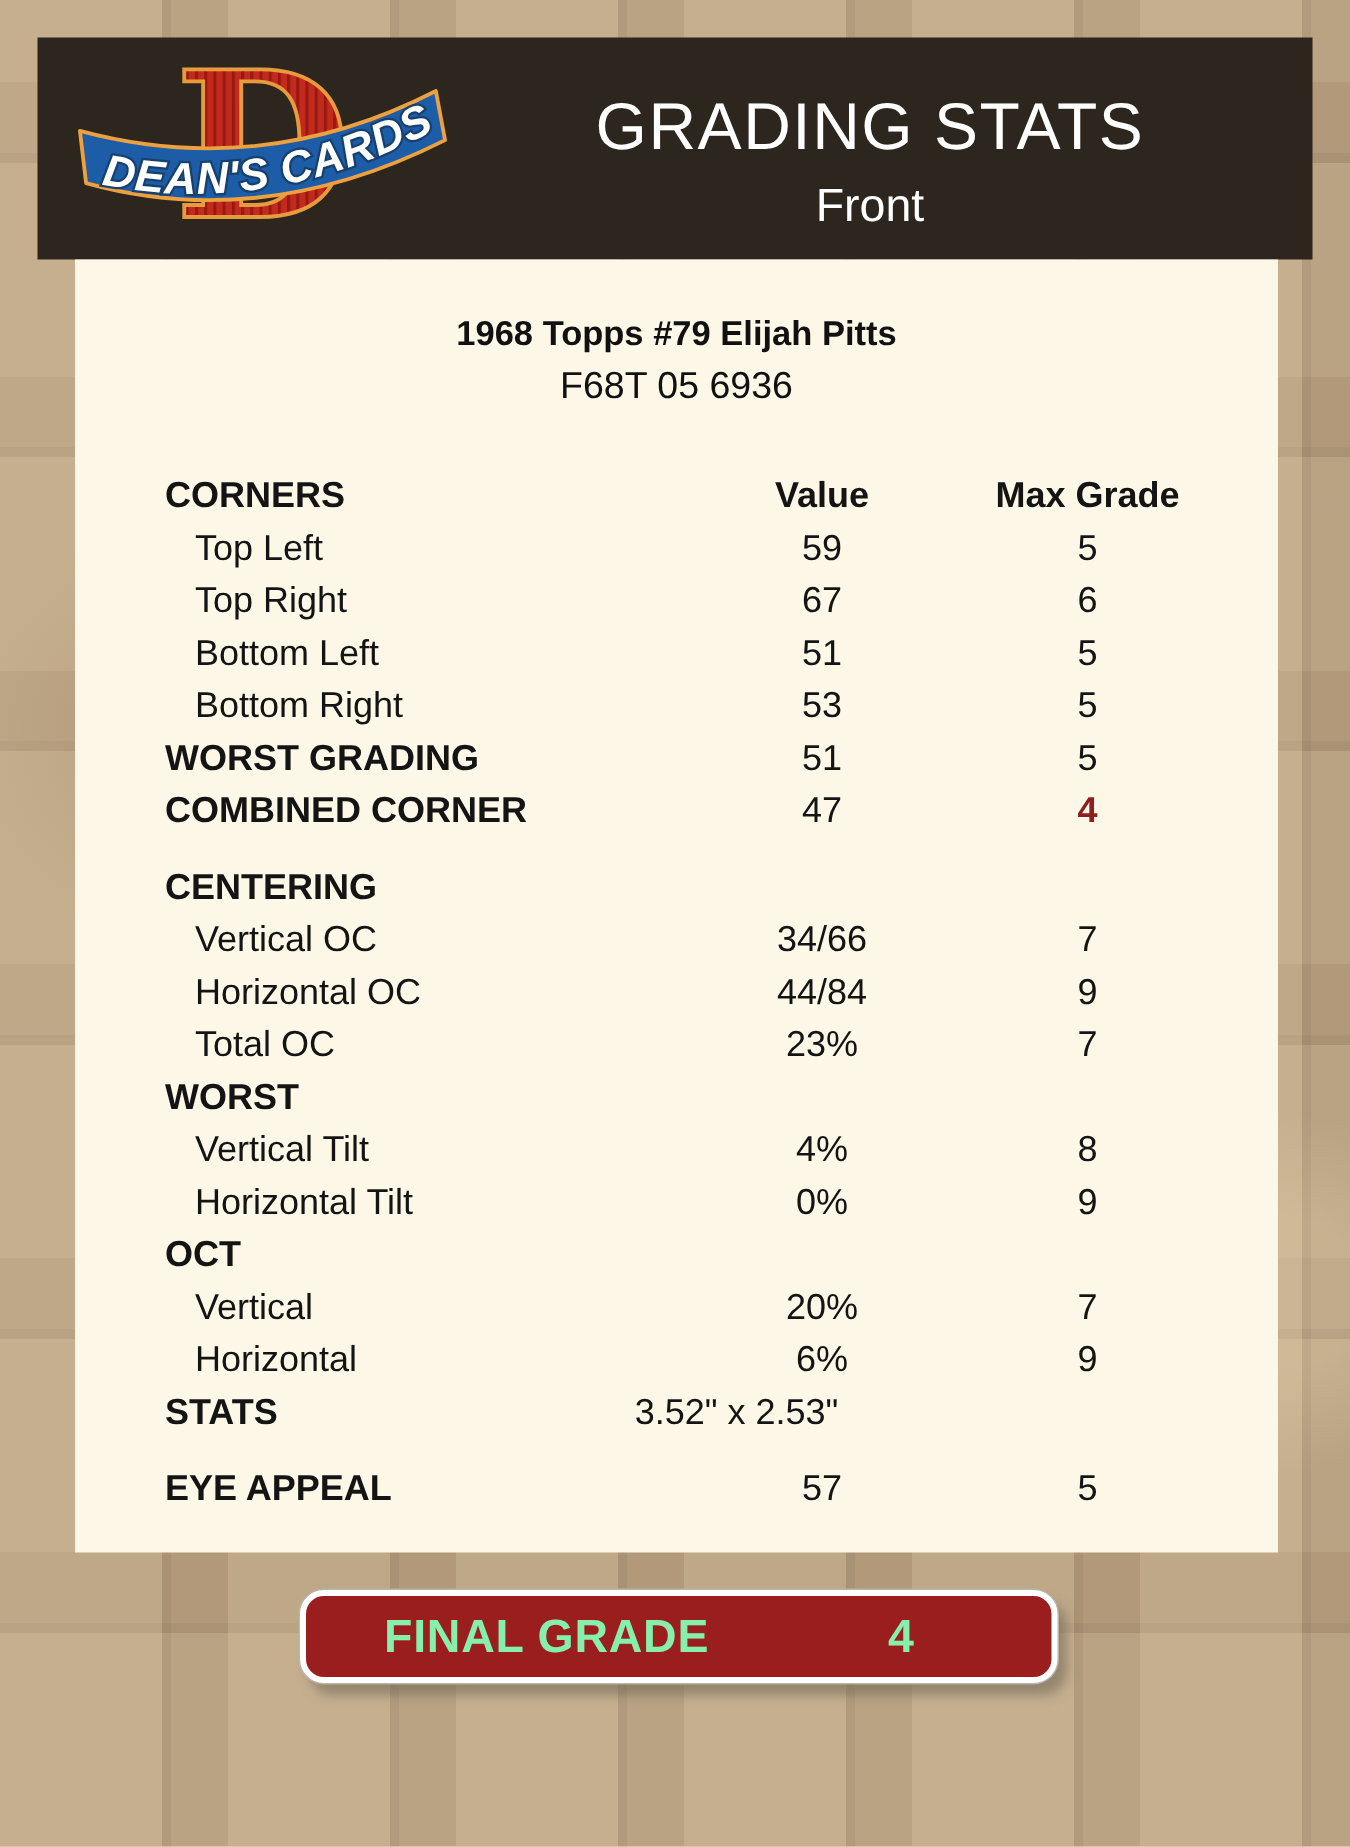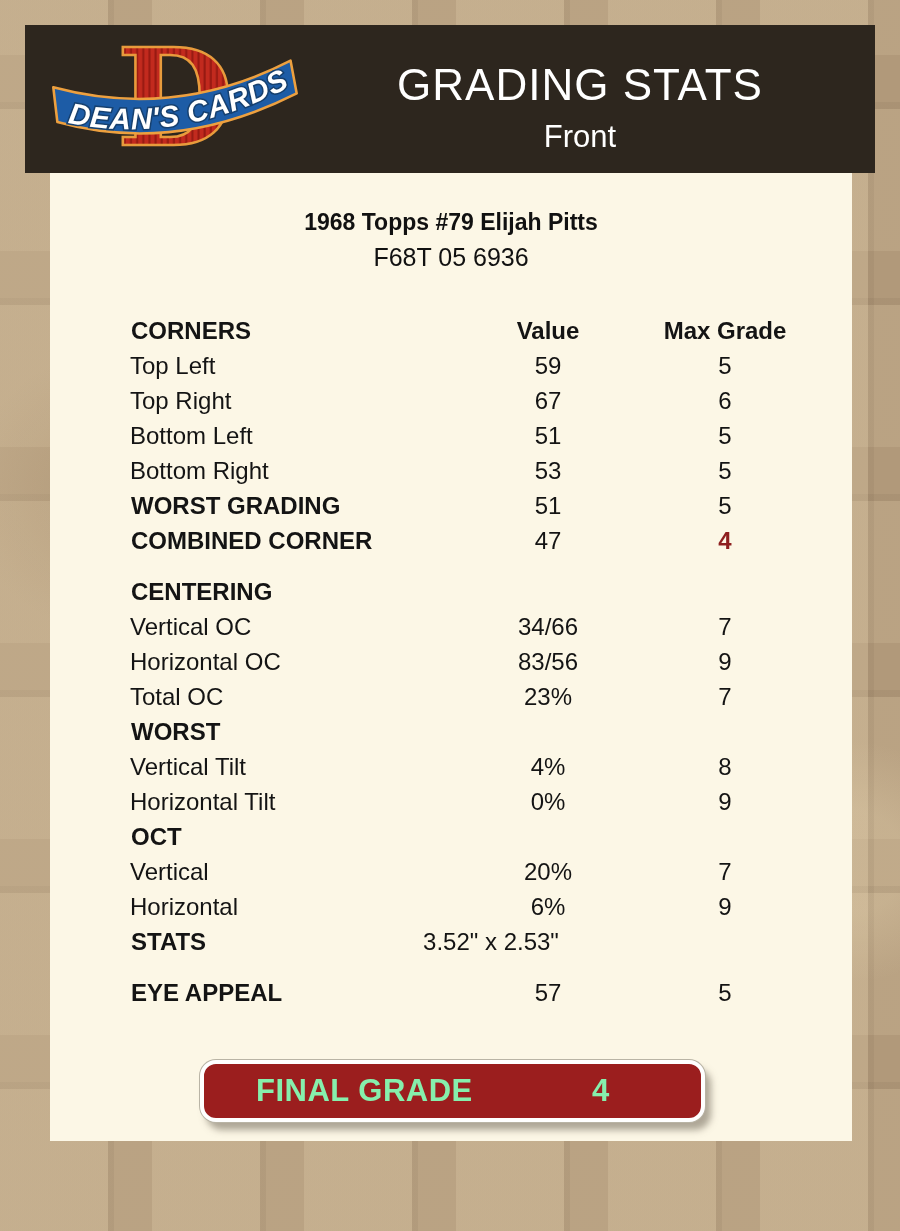--- a/index.html
+++ b/index.html
@@ -21,30 +21,30 @@
     position:absolute;left:25px;top:25px;width:850px;height:148px;
     background:#2d261e;
   }
   .logo{position:absolute;left:20px;top:5px;}
   .header-titles{
     position:absolute;left:265px;top:36px;width:580px;text-align:center;color:#ffffff;
   }
   .hdr-title{font-size:44px;line-height:48px;letter-spacing:1px;}
   .hdr-sub{font-size:31px;line-height:40px;margin-top:8px;}
   .panel{
-    position:absolute;left:50px;top:173px;width:802px;height:968px;
+    position:absolute;left:50px;top:173px;width:802px;height:862px;
     background:#fcf7e6;
   }
   .card-title{padding-top:36px;text-align:center;font-size:23px;font-weight:bold;color:#111;}
   .card-code{margin-top:7px;text-align:center;font-size:25px;color:#111;}
   .stats{position:absolute;top:140px;left:0;width:100%;}
   .row{display:flex;height:35px;align-items:center;font-size:24px;color:#141414;}
   .row.spacer{margin-top:16px;}
   .cell{box-sizing:border-box;}
-  .cell.label{flex:0 0 408px;padding-left:81px;white-space:nowrap;}
+  .cell.label{flex:0 0 408px;padding-left:60px;white-space:nowrap;}
   .cell.label.indent{padding-left:80px;}
   .cell.value{flex:0 0 180px;text-align:center;white-space:nowrap;}
   .cell.max{flex:0 0 174px;text-align:center;}
   .bold{font-weight:bold;}
   .red{color:#8e1f1f;font-weight:bold;}
   .size-val{transform:translateX(-57px);}
   .fg-btn{
     position:absolute;left:150px;top:887px;width:497px;height:54px;
     background:#9b1e1e;border:4px solid #ffffff;border-radius:16px;
     box-shadow:0 0 0 1px #b9b4a5, 6px 8px 7px rgba(110,100,85,0.55);
@@ -124,21 +124,21 @@
         <div class="cell value"></div>
         <div class="cell max"></div>
       </div>
       <div class="row">
         <div class="cell label indent">Vertical OC</div>
         <div class="cell value">34/66</div>
         <div class="cell max">7</div>
       </div>
       <div class="row">
         <div class="cell label indent">Horizontal OC</div>
-        <div class="cell value">83/56</div>
+        <div class="cell value">44/84</div>
         <div class="cell max">9</div>
       </div>
       <div class="row">
         <div class="cell label indent">Total OC</div>
         <div class="cell value">23%</div>
         <div class="cell max">7</div>
       </div>
       <div class="row">
         <div class="cell label bold">WORST</div>
         <div class="cell value"></div>

